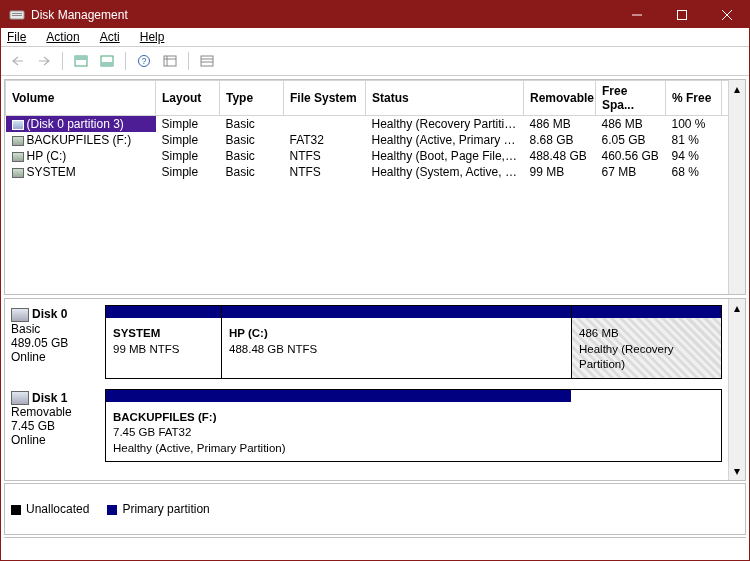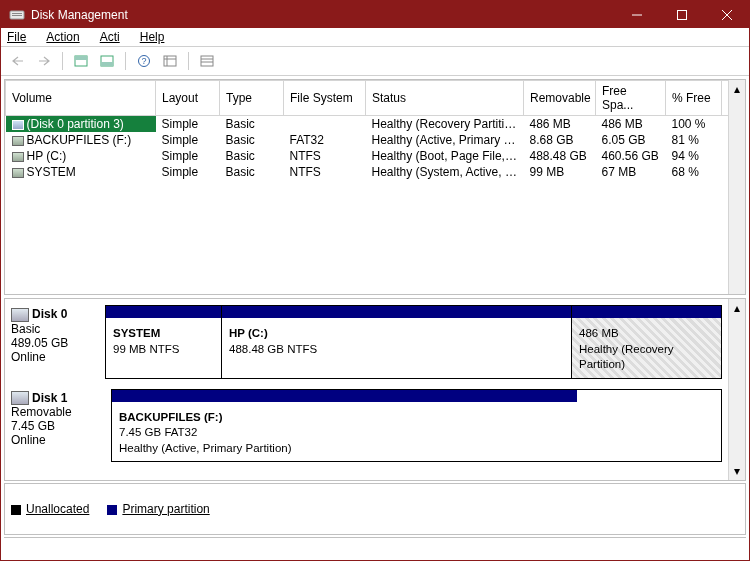--- a/index.html
+++ b/index.html
@@ -48,54 +48,54 @@
     border: 1px solid transparent;
   }
   .tb-btn.disabled { opacity: 0.45; }
   .tb-sep { width: 1px; height: 18px; background: #ccc; margin: 0 3px; }
   
   .volume-pane { border: 1px solid #c0c0c0; margin: 3px; height: 236px; position: relative; }
   table.vol { width: 100%; border-collapse: collapse; table-layout: fixed; }
   table.vol th {
     background: #fff;
     border: 1px solid #d4d4d4;
-    text-align: left; font-weight: normal;
+    text-align: left; font-weight: bold;
     padding: 3px 6px;
     font-size: 12px;
     position: relative;
   }
   table.vol td { padding: 1px 6px; white-space: nowrap; overflow: hidden; text-overflow: ellipsis; }
   .vol-icon { width:12px; height:10px; display:inline-block; vertical-align:middle; margin-right:3px; border:1px solid #666; background:linear-gradient(#cfe3f5,#9ac); }
   .vol-icon.g { background:linear-gradient(#d0e0d0,#9a9); }
   tr.selected td:first-child {
-    background: #15803d; color: #fff;
+    background: #4c1d95; color: #fff;
   }
   tr.selected td:first-child .vol-icon { border-color:#fff; }
   .vl-scroll { position:absolute; right:0; top:0; width:17px; height:100%; background:#f0f0f0; border-left:1px solid #d4d4d4;}
   .vl-scroll .up,.vl-scroll .dn{ height:17px; display:flex; align-items:center; justify-content:center; }
   
   .graph-pane { border:1px solid #c0c0c0; margin:0 3px 0 3px; height:200px; position:relative; overflow:hidden; }
   .graph-inner { position:absolute; left:0; right:17px; top:0; bottom:0; padding:6px 6px 2px 6px; overflow:hidden; }
-  .disk-row { display:flex; gap:16px; margin-bottom:10px; }
+  .disk-row { display:flex; gap:10px; margin-bottom:10px; }
   .disk-info { width:84px; }
   .disk-info .hdr { background:#fff; padding:2px 0 0 0; }
   .disk-icon { width:18px; height:14px; display:inline-block; border:1px solid #666; background:linear-gradient(#e0e8ef,#aab); vertical-align:middle; margin-right:3px;}
   .disk-name { font-weight:bold; }
   .disk-parts { flex:1; border:1px solid #000; display:flex; }
   .part { border-left:1px solid #000; padding:6px 7px 5px 7px; position:relative; overflow:hidden; }
   .part:first-child { border-left:none; }
   .part .topbar { position:absolute; top:0; left:0; right:0; height:12px; background:#000080; }
   .part .body { margin-top:14px; font-size:11.5px; line-height:1.35; }
   .part .pname { font-weight:bold; }
   .part.recovery { background: repeating-linear-gradient(45deg,#f0f0f0 0,#f0f0f0 3px,#dcdcdc 3px,#dcdcdc 6px); }
   .part.recovery .topbar { background:#000080; }
   .gp-scroll { position:absolute; right:0; top:0; width:17px; height:100%; background:#f0f0f0; border-left:1px solid #d4d4d4;}
   .gp-scroll .up,.gp-scroll .dn{height:17px;display:flex;align-items:center;justify-content:center;}
   
-  .legend { border:1px solid #c0c0c0; margin:2px 3px; padding:18px 6px; display:flex; align-items:center; gap:18px; font-size:12px;text-decoration:underline;}
+  .legend { border:1px solid #c0c0c0; margin:2px 3px; padding:18px 6px; display:flex; align-items:center; gap:18px; font-size:12px;}
   .lg-sw { width:10px; height:10px; display:inline-block; margin-right:5px; vertical-align:middle; }
   .lg-unalloc { background:#000; }
   .lg-primary { background:#000080; }
   .statusbar { border-top:1px solid #c0c0c0; height:22px; margin:0 3px 3px 3px; }
 </style>
 </head>
 <body>
 
 <div class="titlebar">
   <svg class="app-icon" viewBox="0 0 16 16">

